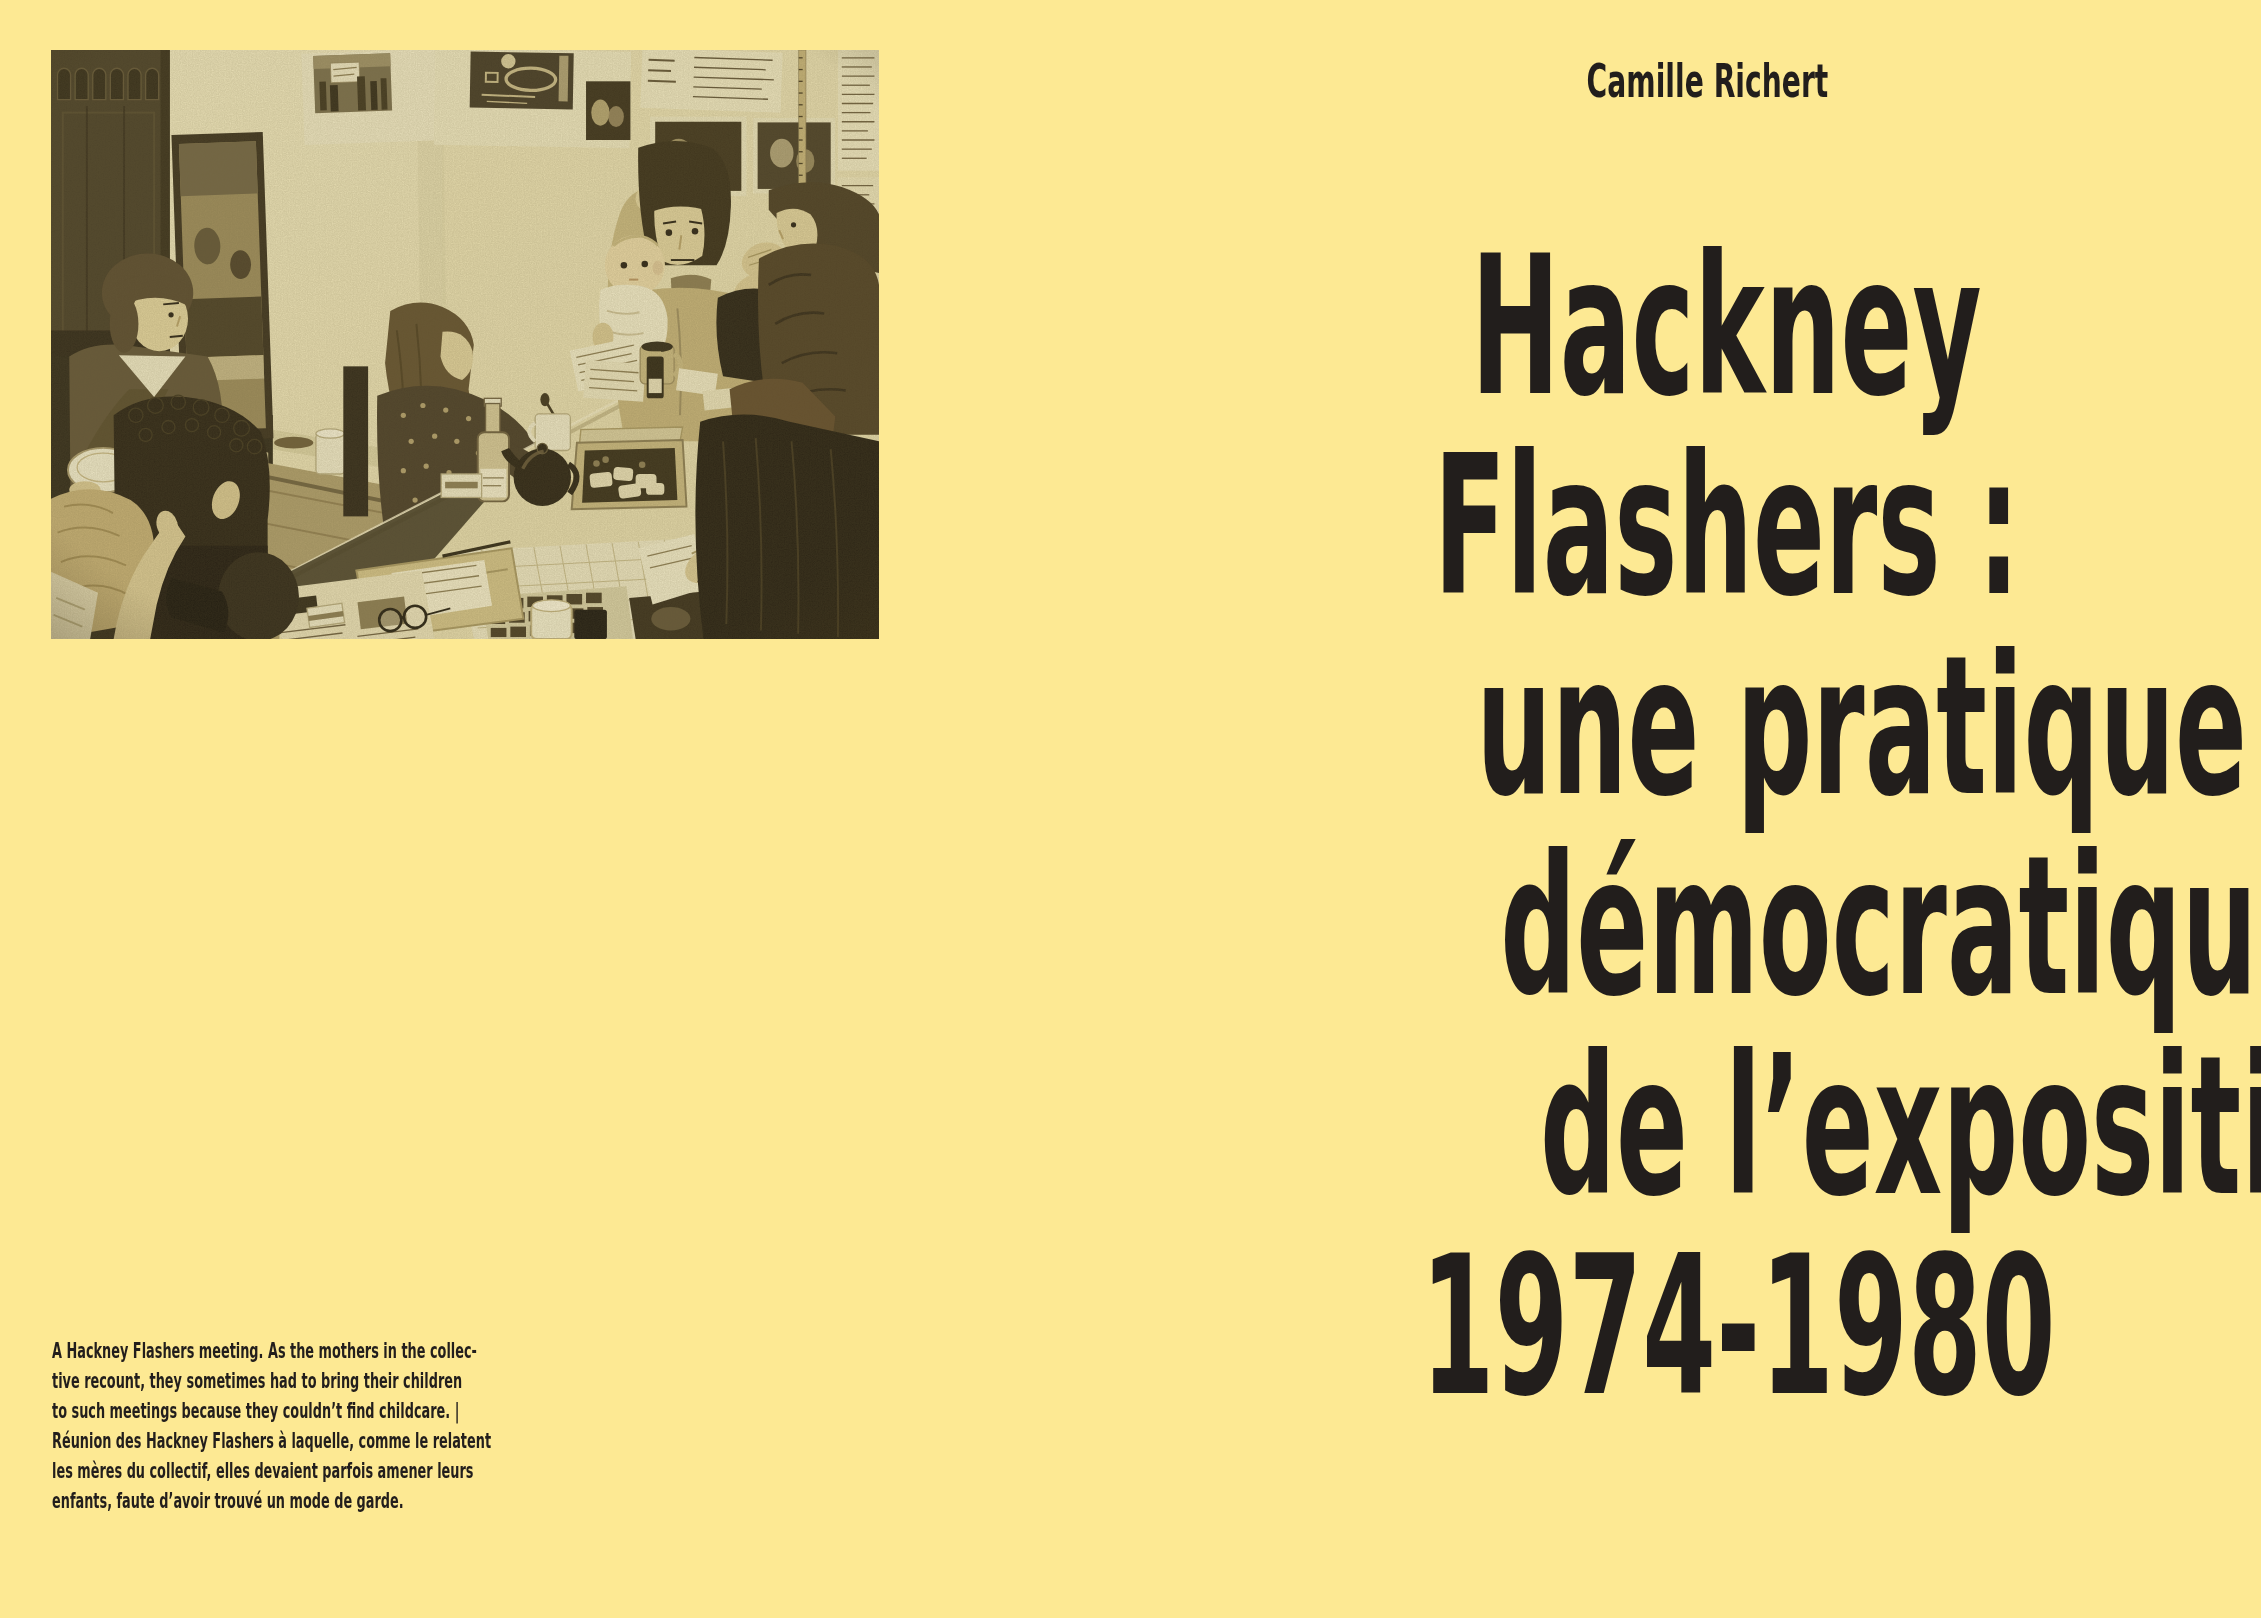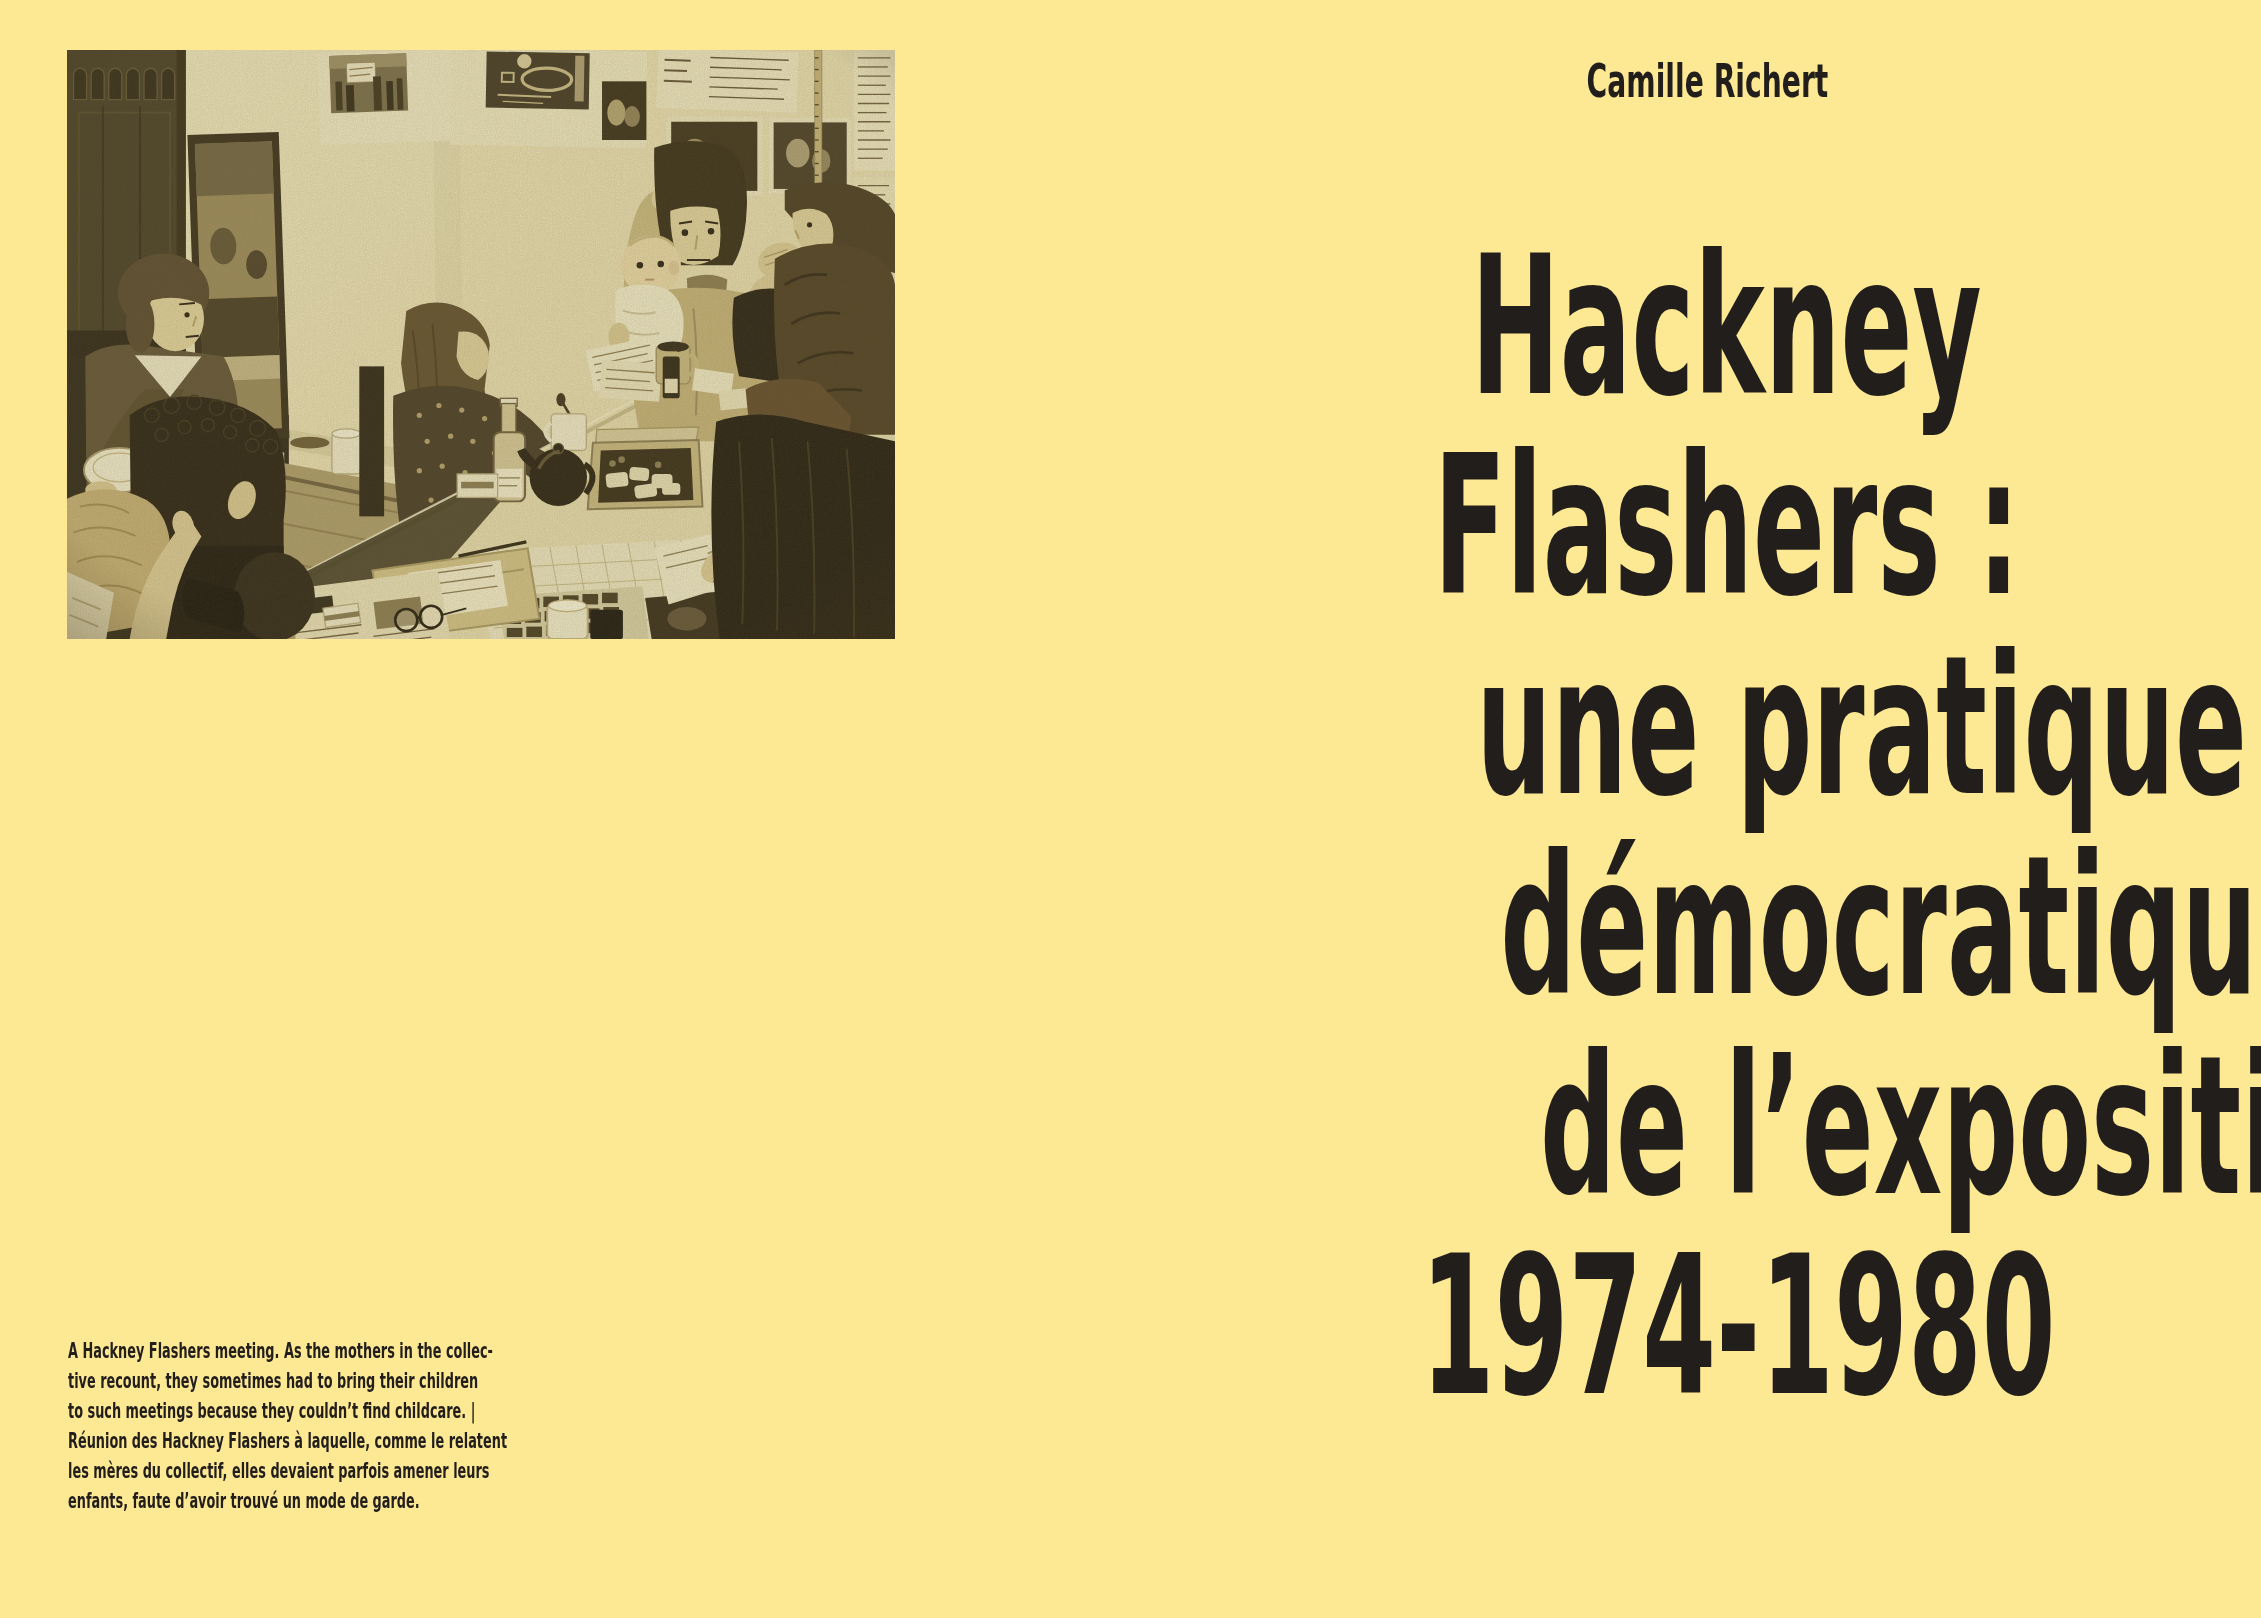--- a/index.html
+++ b/index.html
@@ -8,21 +8,21 @@
   }
   html,body{
     margin:0;padding:0;
     width:2261px;height:1619px;
     background:var(--bg,#FDE993);
     font-family:"DejaVu Sans",sans-serif;
     overflow:hidden;
   }
   .spread{position:relative;width:2261px;height:1619px;background:var(--bg,#FDE993);}
   .page{position:absolute;top:0;height:1619px;}
-  .page-left{left:16px;width:1131px;}
+  .page-left{left:0;width:1131px;}
   .page-right{left:1127px;width:1131px;}
 
   figure.photo{
     position:absolute;left:51px;top:50px;width:828px;height:589px;margin:0;
     overflow:hidden;
   }
   figure.photo svg{display:block;width:100%;height:100%;}
 
   .caption{
     position:absolute;left:52px;top:1336px;width:783px;

